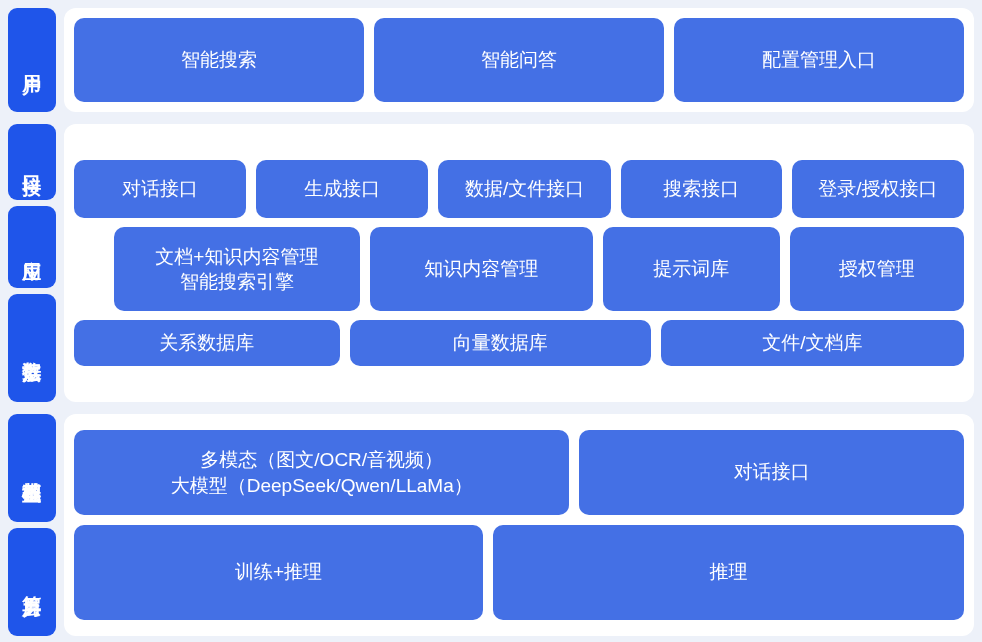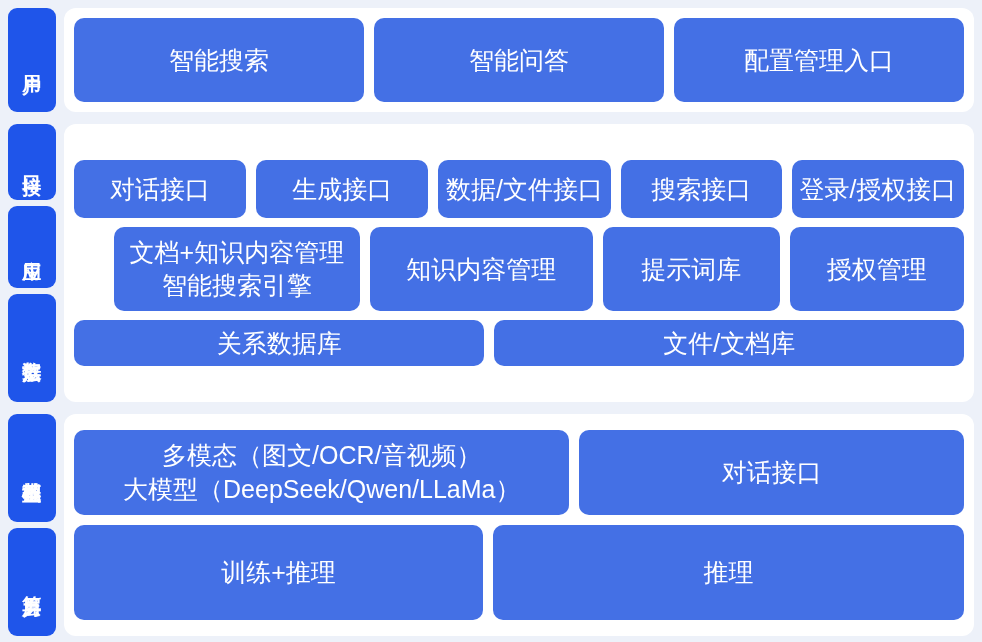--- a/index.html
+++ b/index.html
@@ -79,21 +79,21 @@
   }
 
   .card {
     background: #4470e5;
     border-radius: 10px;
     color: #ffffff;
     display: flex;
     align-items: center;
     justify-content: center;
     text-align: center;
-    font-size: 25px;
+    font-size: 19px;
     line-height: 1.3;
     padding: 4px 6px;
     box-sizing: border-box;
     white-space: pre-line;
     user-select: none;
   }
 
   
   .band-user { height: 104px; }
   .band-user .badge-col { height: 104px; }
@@ -161,20 +161,21 @@
       <div class="row row-application">
         <div class="card multiline" style="flex:255 1 0">文档+知识内容管理
 智能搜索引擎</div>
         <div class="card" style="flex:230 1 0">知识内容管理</div>
         <div class="card" style="flex:180 1 0">提示词库</div>
         <div class="card" style="flex:177 1 0">授权管理</div>
       </div>
 
       <div class="row row-data">
         <div class="card" style="flex:256 1 0">关系数据库</div>
+        <div class="card" style="flex:292 1 0">向量数据库</div>
         <div class="card" style="flex:294 1 0">文件/文档库</div>
       </div>
 
     </div>
   </div>
 
   <div class="band band-bottom">
     <div class="badge-col">
       <div class="badge badge-foundation">基础模型</div>
       <div class="badge badge-compute">算力层</div>

